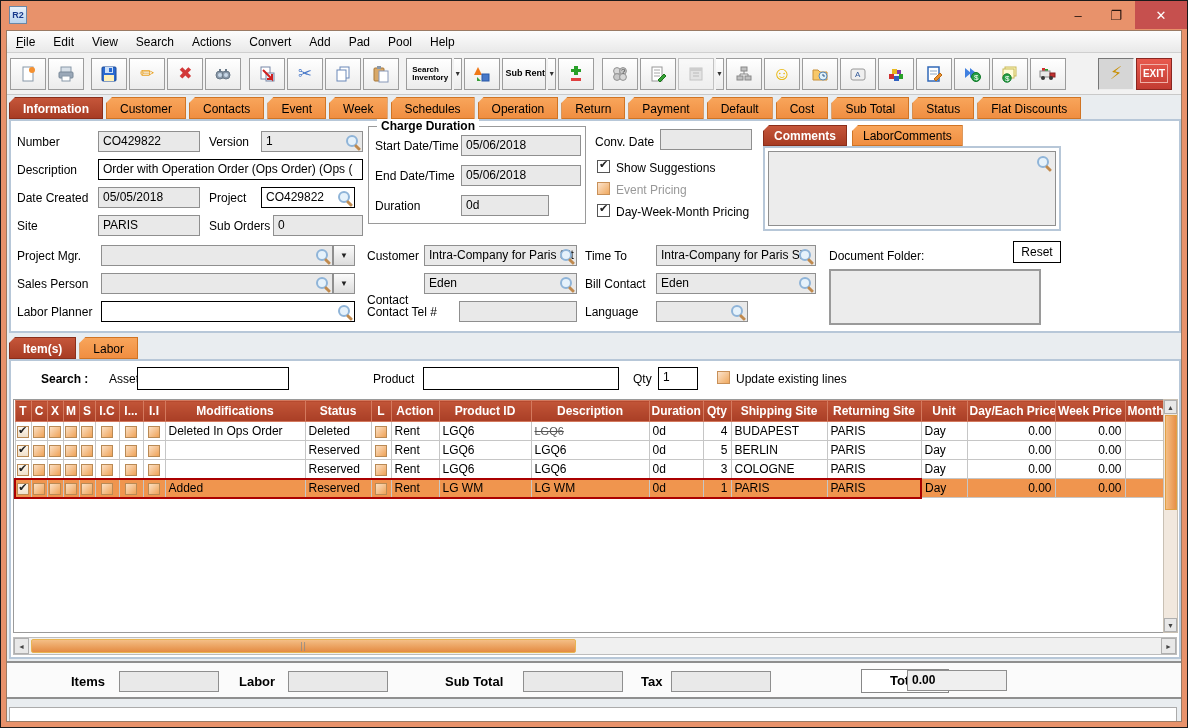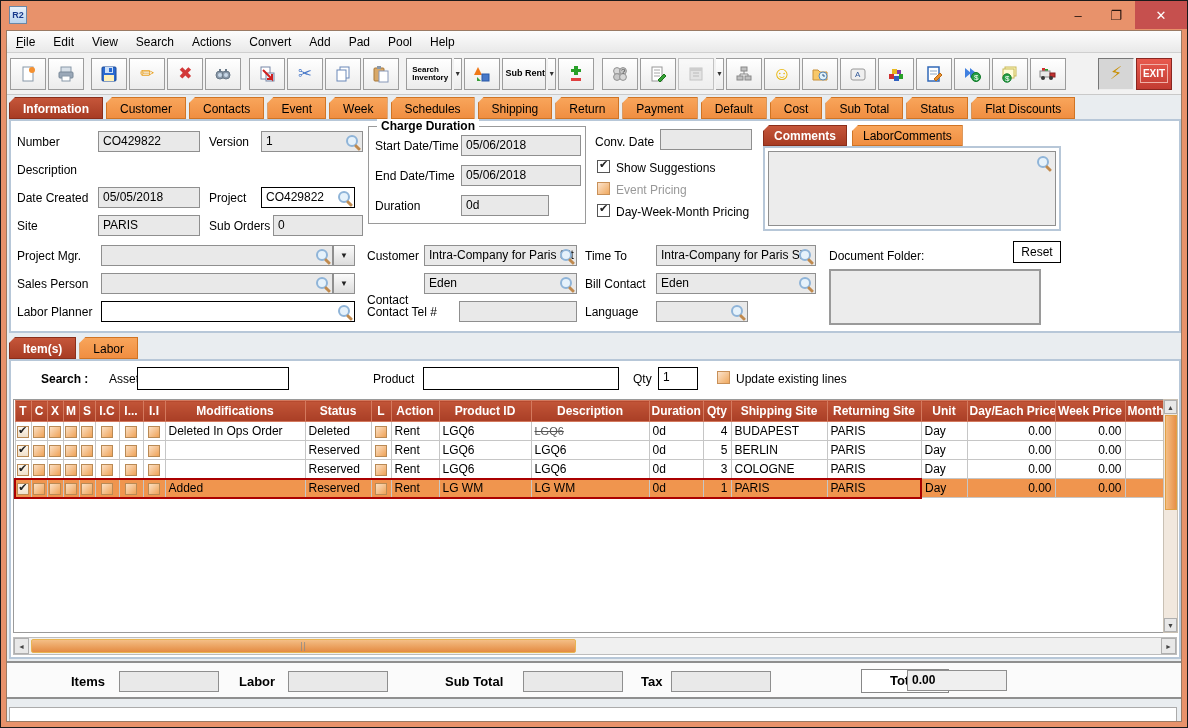--- a/index.html
+++ b/index.html
@@ -349,37 +349,38 @@
         </div>
     </div>
 
     <div class="maintabs">
       <div class="tab active">Information</div>
       <div class="tab">Customer</div>
       <div class="tab">Contacts</div>
       <div class="tab">Event</div>
       <div class="tab">Week</div>
       <div class="tab">Schedules</div>
-      <div class="tab">Shipping</div>
+      <div class="tab">Operation</div>
       <div class="tab">Return</div>
       <div class="tab">Payment</div>
       <div class="tab">Default</div>
       <div class="tab">Cost</div>
       <div class="tab">Sub Total</div>
       <div class="tab">Status</div>
       <div class="tab">Flat Discounts</div>
     </div>
 
     <div class="info-panel">
       <span class="lbl" style="left:6px;top:14px;">Number</span>
       <div class="field" style="left:87px;top:10px;width:102px;"><span class="fv">CO429822</span></div>
       <span class="lbl" style="left:198px;top:14px;">Version</span>
       <div class="field" style="left:250px;top:10px;width:102px;"><span class="fv">1</span><span class="mag"></span></div>
 
       <span class="lbl" style="left:6px;top:42px;">Description</span>
+      <div class="field white" style="left:87px;top:38px;width:265px;"><span class="fv">Order with Operation Order (Ops Order) (Ops (</span></div>
 
       <span class="lbl" style="left:6px;top:70px;">Date Created</span>
       <div class="field" style="left:87px;top:66px;width:102px;"><span class="fv">05/05/2018</span></div>
       <span class="lbl" style="left:198px;top:70px;">Project</span>
       <div class="field white" style="left:250px;top:66px;width:94px;"><span class="fv">CO429822</span><span class="mag"></span></div>
 
       <span class="lbl" style="left:6px;top:98px;">Site</span>
       <div class="field" style="left:87px;top:94px;width:102px;"><span class="fv">PARIS</span></div>
       <span class="lbl" style="left:198px;top:98px;">Sub Orders</span>
       <div class="field" style="left:262px;top:94px;width:90px;"><span class="fv">0</span></div>

